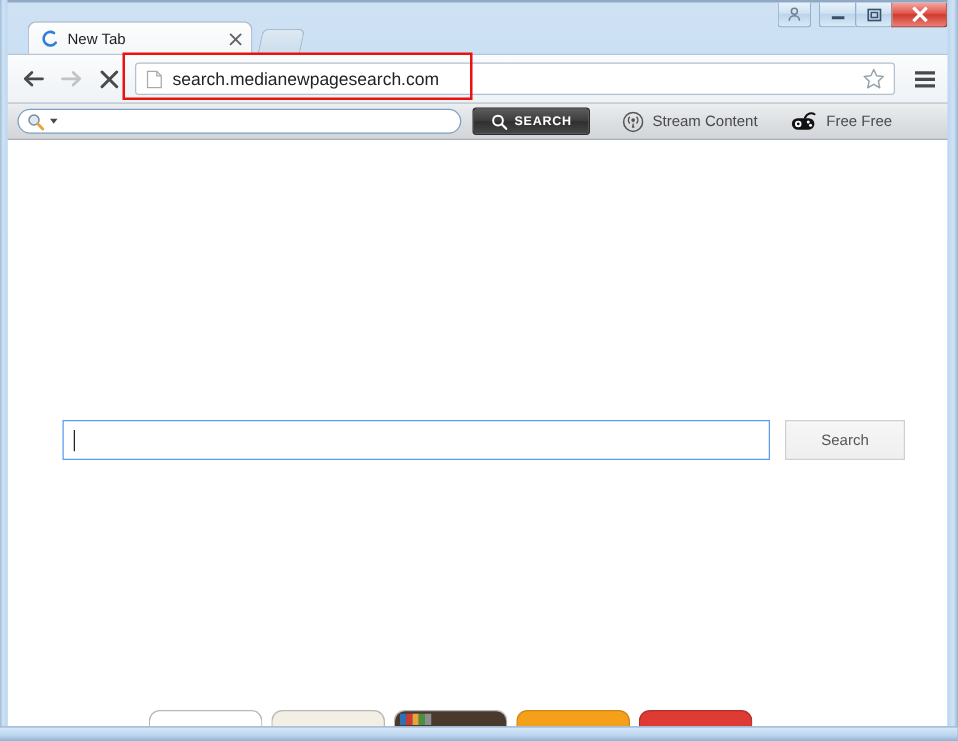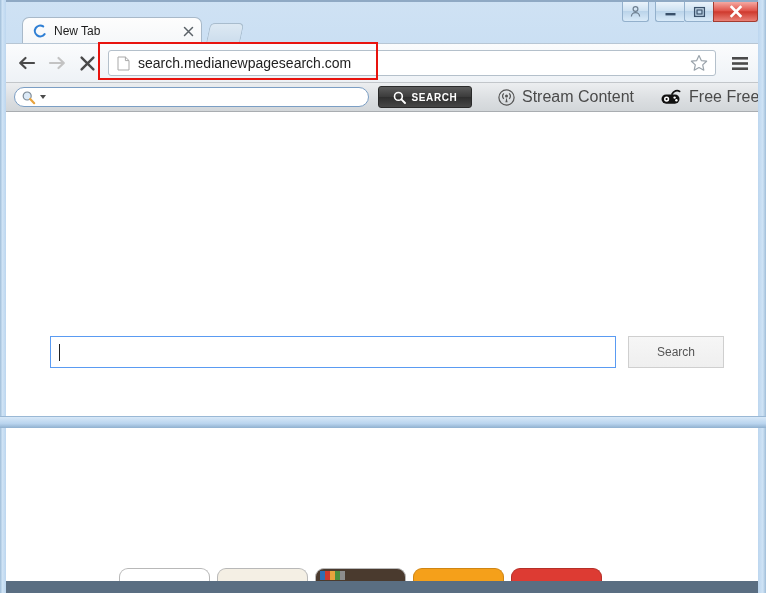--- a/index.html
+++ b/index.html
@@ -13,21 +13,21 @@
     overflow: hidden;
     font-family: "Liberation Sans", sans-serif;
     -webkit-font-smoothing: antialiased;
   }
 
   
   .window {
     position: absolute;
     left: 0; top: 0;
     width: 766px;
-    height: 428px;
+    height: 593px;
     background: linear-gradient(180deg, #cfe2f4 0%, #bdd7f0 40%, #b6d3ee 100%);
     box-sizing: border-box;
   }
   .frame-edge-top {
     position: absolute; left: 0; top: 0; width: 766px; height: 2px;
     background: #8fa9c4;
   }
   .frame-left {
     position: absolute; left: 0; top: 0; width: 6px; height: 593px;
     background: linear-gradient(90deg,#9fbdd8 0%, #cfe3f5 40%, #bcd6ef 100%);
@@ -225,21 +225,21 @@
     font-weight: bold;
     letter-spacing: 0.6px;
   }
   .ext-item {
     display: flex; align-items: center;
     gap: 7px;
     margin-left: 26px;
     flex: 0 0 auto;
   }
   .ext-item-label {
-    font-size: 16px;
+    font-size: 12px;
     color: #4a4a4a;
   }
 
   
   .content {
     position: absolute;
     left: 6px; top: 112px; width: 752px; height: 469px;
     background: #ffffff;
     overflow: hidden;
   }

